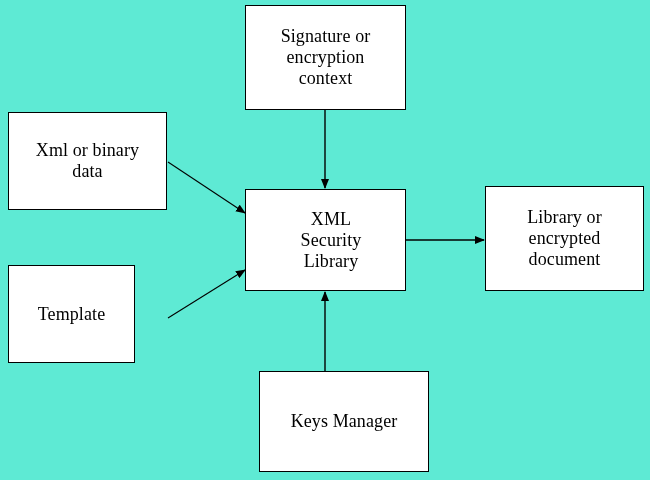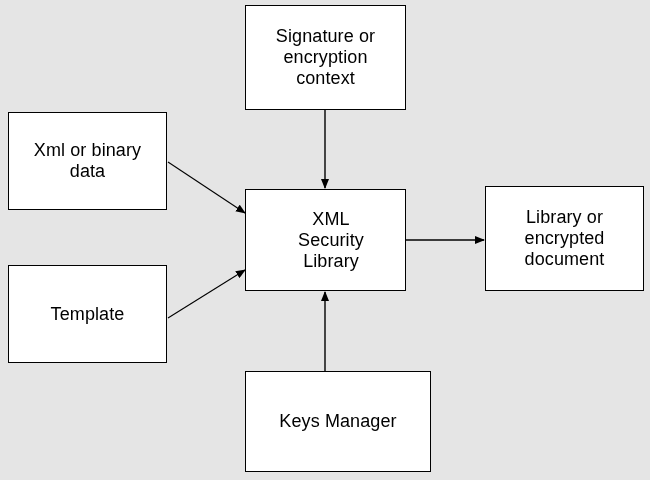--- a/index.html
+++ b/index.html
@@ -4,23 +4,23 @@
 <style>
   html, body {
     margin: 0;
     padding: 0;
     background: #ffffff;
   }
   #canvas {
     position: relative;
     width: 650px;
     height: 480px;
-    background: #e5e5e5;
+    background: #5eead4;
     overflow: hidden;
-    font-family: Liberation Sans, sans-serif;
+    font-family: Liberation Serif, serif;
   }
   .node {
     position: absolute;
     box-sizing: border-box;
     border: 1px solid #000000;
     background: #ffffff;
     display: flex;
     align-items: center;
     justify-content: center;
     text-align: center;
@@ -82,21 +82,21 @@
 Security
 Library</span>
   </div>
 
   <div class="node" style="left:485px; top:186px; width:159px; height:105px;">
     <span class="label">Library or
 encrypted
 document</span>
   </div>
 
-  <div class="node" style="left:8px; top:265px; width:159px; height:98px;">
+  <div class="node" style="left:8px; top:265px; width:127px; height:98px;">
     <span class="label">Template</span>
   </div>
 
-  <div class="node" style="left:245px; top:371px; width:186px; height:101px;">
+  <div class="node" style="left:259px; top:371px; width:170px; height:101px;">
     <span class="label">Keys Manager</span>
   </div>
 
 </div>
 
 </body></html>

